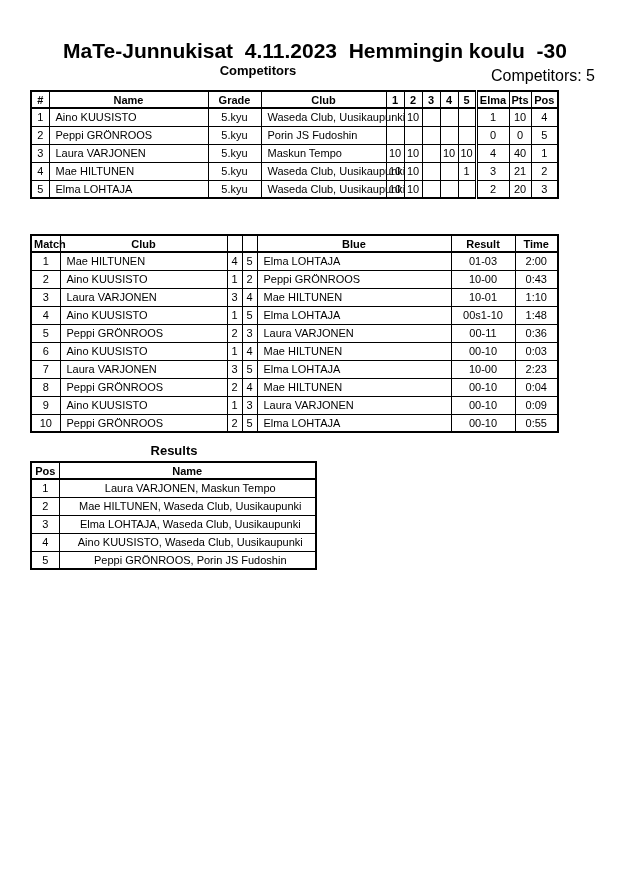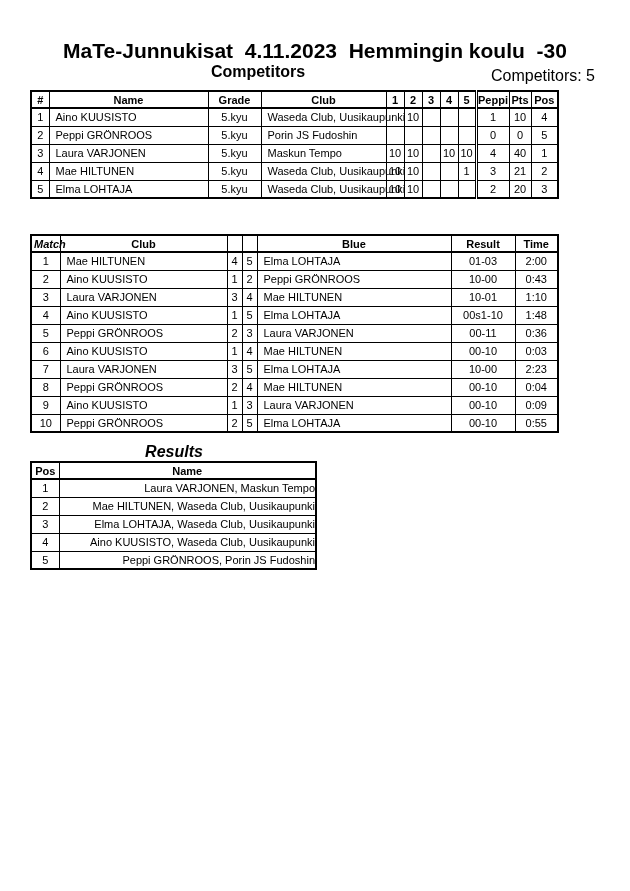--- a/index.html
+++ b/index.html
@@ -18,26 +18,26 @@
   .title {
     position: absolute;
     top: 39px; left: 0; width: 630px;
     text-align: center;
     font-size: 21px; font-weight: bold;
     white-space: pre;
   }
   .section-heading {
     position: absolute;
     transform: translateX(-50%);
-    font-size: 16px; font-weight: bold;
+    font-size: 13px; font-weight: bold;
     white-space: pre;
   }
   #competitors-heading { left: 258px; top: 63px; }
   #matches-heading     { left: 287px; top: 211px; margin-top: 27px; }
-  #results-heading     { left: 174px; top: 443px; font-style: italic; }
+  #results-heading     { left: 174px; top: 443px; }
   .count-label {
     position: absolute;
     top: 67px; right: 35px;
     font-size: 16px;
   }
   table {
     position: absolute;
     border-collapse: collapse;
     table-layout: fixed;
     background: #fff;
@@ -66,24 +66,24 @@
   
   #competitors-table td:nth-child(2),
   #competitors-table td:nth-child(4) { text-align: left; padding-left: 6px; }
   
   #competitors-table th:nth-child(10),
   #competitors-table td:nth-child(10) { border-left: 3px double #000; }
 
   
   #matches-table td:nth-child(2),
   #matches-table td:nth-child(5) { text-align: left; padding-left: 6px; }
-  #matches-table th:nth-child(1) { text-align: left; padding-left: 2px; font-style: italic; }
+  #matches-table th:nth-child(1) { text-align: left; padding-left: 2px; }
 
   
-  #results-table td:nth-child(2) { text-align: right; padding-left: 6px; }
+  #results-table td:nth-child(2) { text-align: center; padding-left: 6px; }
 </style>
 </head>
 <body>
 
 <div class="page">
 
   <div class="title">MaTe-Junnukisat  4.11.2023  Hemmingin koulu  -30</div>
 
   <div class="section-heading" id="competitors-heading">Competitors</div>
 
@@ -108,21 +108,21 @@
         <tr>
           <th>#</th>
           <th>Name</th>
           <th>Grade</th>
           <th>Club</th>
           <th>1</th>
           <th>2</th>
           <th>3</th>
           <th>4</th>
           <th>5</th>
-          <th>Peppi</th>
+          <th>Elma</th>
           <th>Pts</th>
           <th>Pos</th>
         </tr>
       </thead>
       <tbody>
         <tr>
           <td>1</td>
           <td>Aino KUUSISTO</td>
           <td>5.kyu</td>
           <td>Waseda Club, Uusikaupunki</td>

